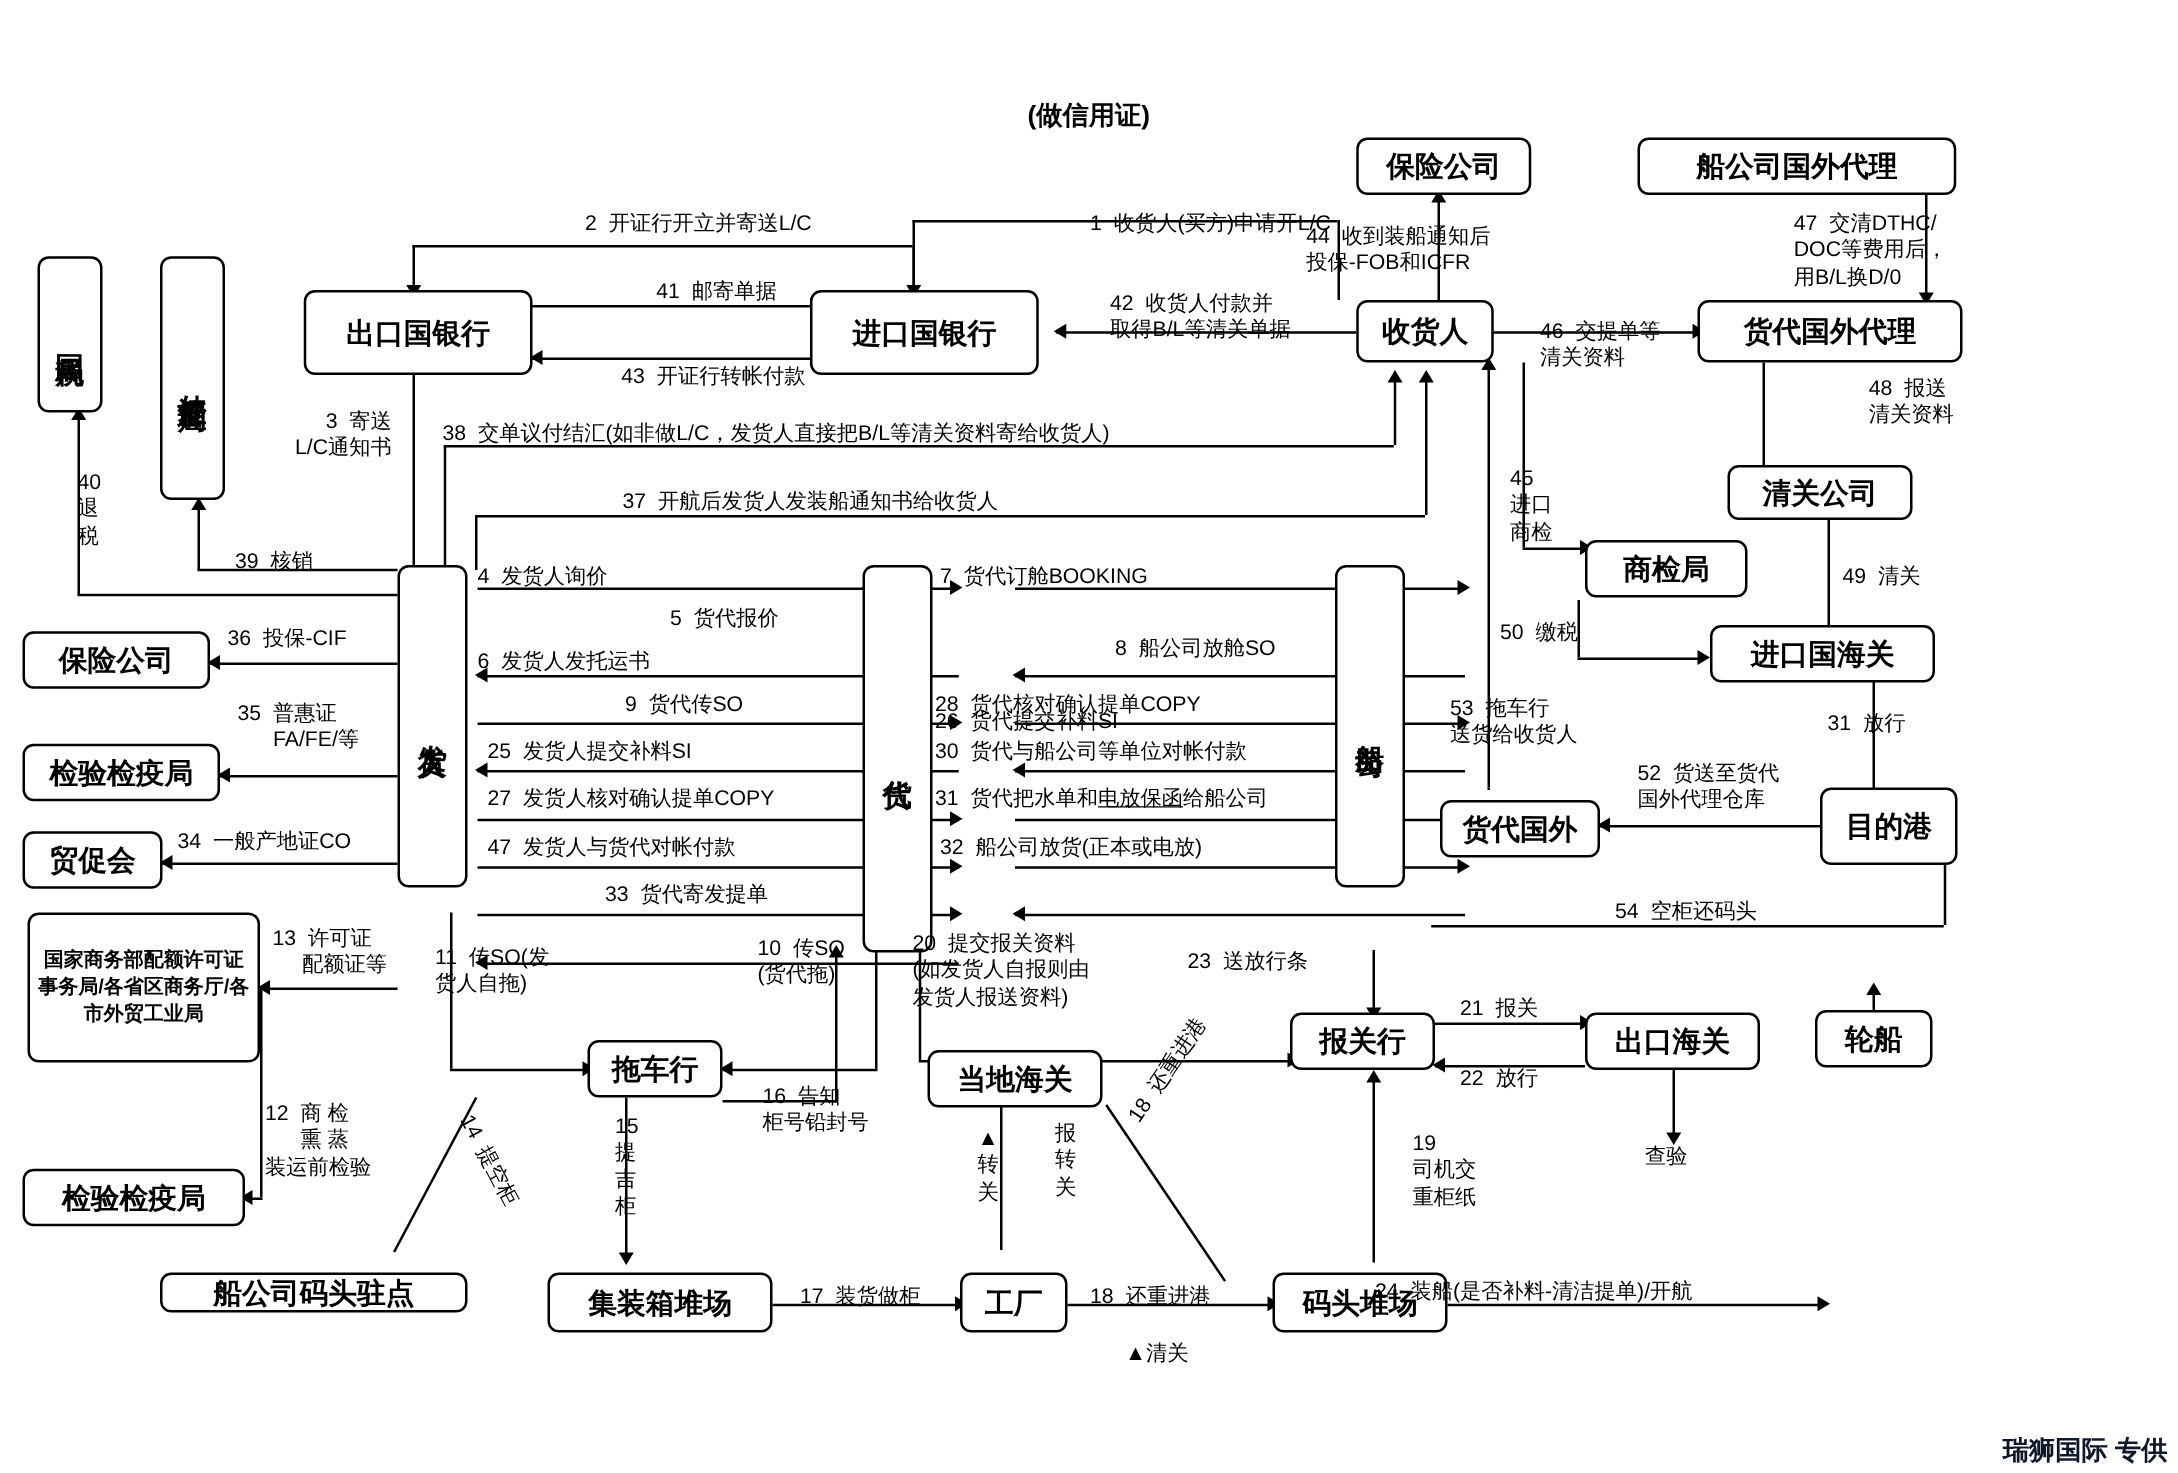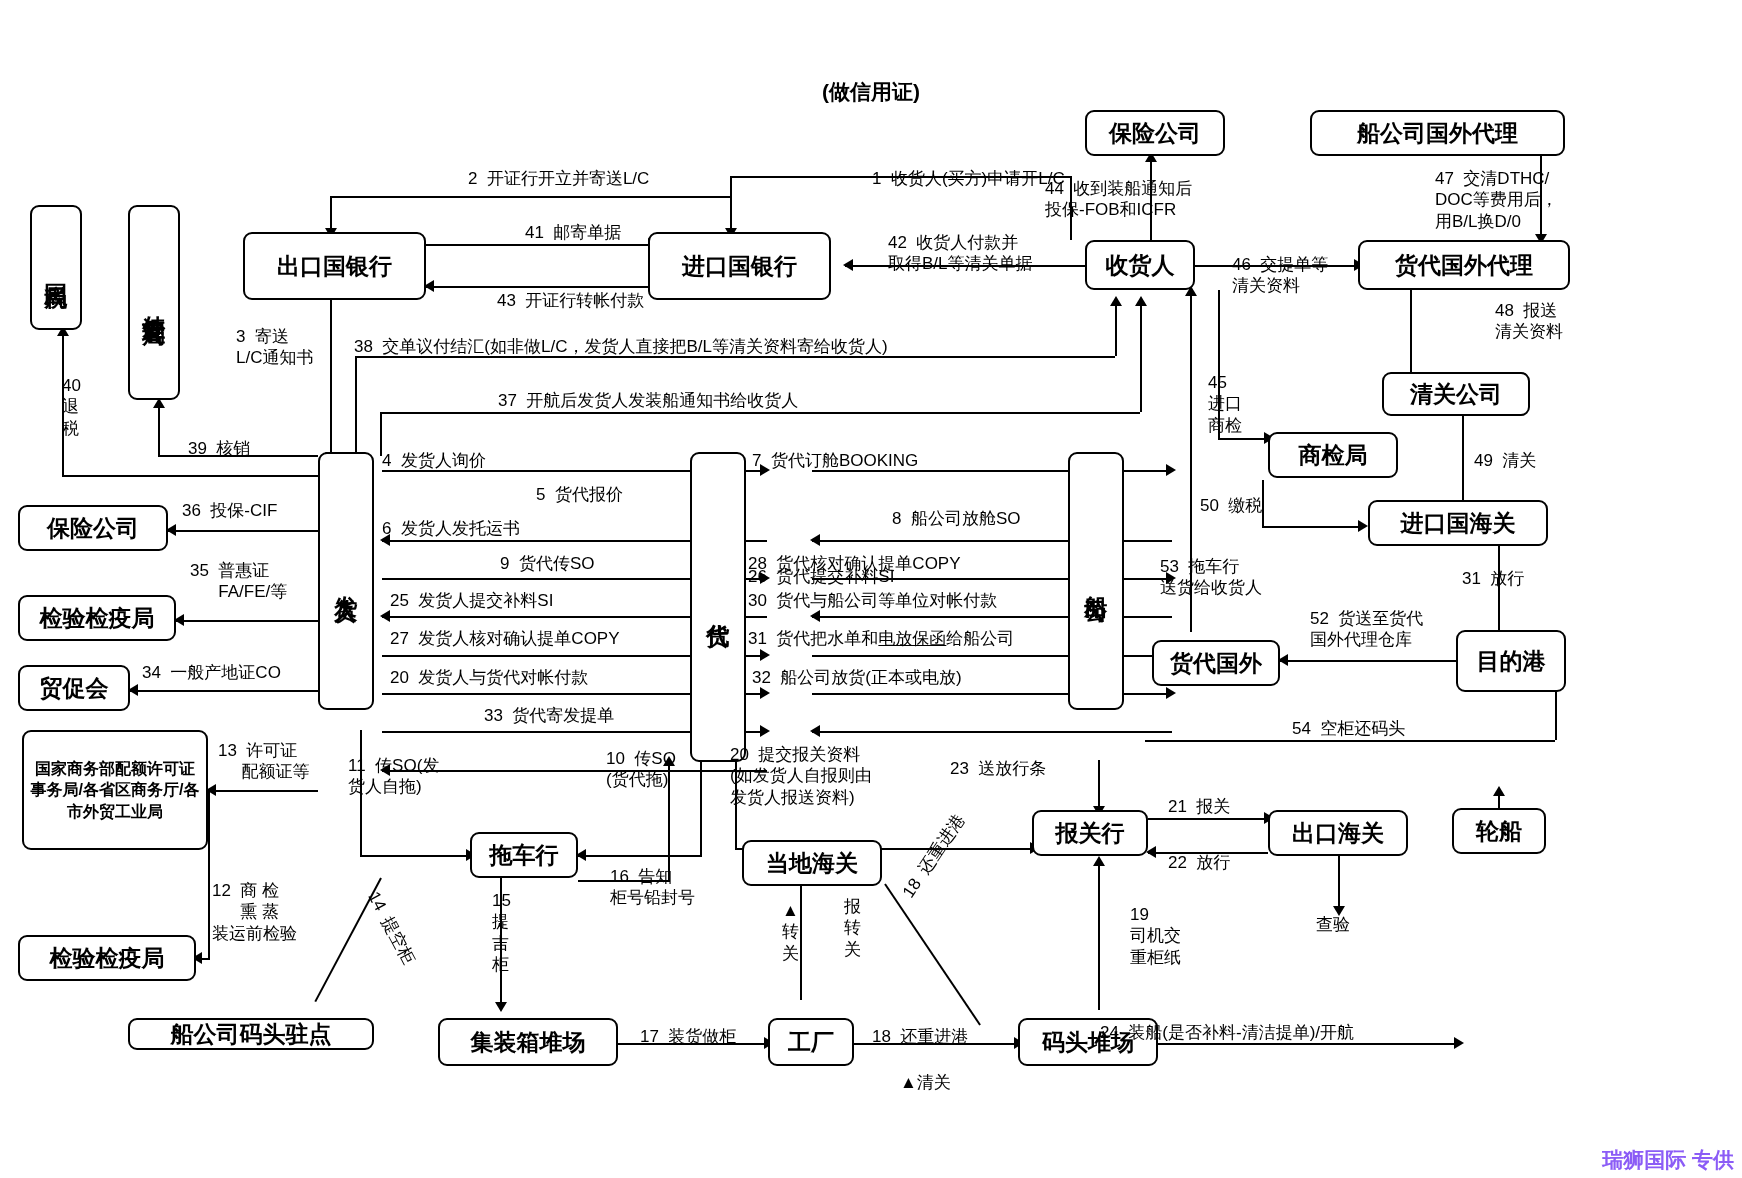--- a/index.html
+++ b/index.html
@@ -16,21 +16,21 @@
   .vl{width:2px;}
   .arr{position:absolute;width:0;height:0;}
   .ar-r{border-top:6px solid transparent;border-bottom:6px solid transparent;border-left:10px solid #000;}
   .ar-l{border-top:6px solid transparent;border-bottom:6px solid transparent;border-right:10px solid #000;}
   .ar-u{border-left:6px solid transparent;border-right:6px solid transparent;border-bottom:10px solid #000;}
   .ar-d{border-left:6px solid transparent;border-right:6px solid transparent;border-top:10px solid #000;}
   #title{position:absolute;top:22px;left:0;width:1742px;text-align:center;
          font-size:41px;font-weight:bold;letter-spacing:4px;font-family:"DejaVu Sans",sans-serif;
          -webkit-text-stroke:1px #000;}
   #subtitle{position:absolute;top:78px;left:0;width:1742px;text-align:center;font-size:21px;font-weight:bold;}
-  .wm{position:absolute;right:8px;bottom:4px;font-size:21px;font-weight:bold;color:#8b5cf6;}
+  .wm{position:absolute;right:8px;bottom:4px;font-size:21px;font-weight:bold;color:#0f172a;}
   .u{text-decoration:underline;}
 </style>
 </head>
 <body>
 
 <div id="stage">
 
   <div id="subtitle">(做信用证)</div>
 
   <div class="ln hl" style="left:330px;top:196px;width:400px;"></div>
@@ -270,36 +270,36 @@
   <div class="t" style="left:1208px;top:372px;">45
 进口
 商检</div>
   <div class="t" style="left:1200px;top:495px;">50  缴税</div>
   <div class="t" style="left:1160px;top:556px;">53  拖车行
 送货给收货人</div>
   <div class="t" style="left:1310px;top:608px;">52  货送至货代
 国外代理仓库</div>
   <div class="t" style="left:1292px;top:718px;">54  空柜还码头</div>
 
-  <div class="t" style="left:236px;top:326px;">3  寄送
+  <div class="t" style="left:236px;top:326px;text-align:right;">3  寄送
 L/C通知书</div>
   <div class="t" style="left:354px;top:336px;">38  交单议付结汇(如非做L/C，发货人直接把B/L等清关资料寄给收货人)</div>
   <div class="t" style="left:498px;top:390px;">37  开航后发货人发装船通知书给收货人</div>
   <div class="t" style="left:188px;top:438px;">39  核销</div>
   <div class="t" style="left:62px;top:375px;">40
 退
 税</div>
 
   <div class="t" style="left:382px;top:450px;">4  发货人询价</div>
   <div class="t" style="left:536px;top:484px;">5  货代报价</div>
   <div class="t" style="left:382px;top:518px;">6  发货人发托运书</div>
   <div class="t" style="left:500px;top:553px;">9  货代传SO</div>
   <div class="t" style="left:390px;top:590px;">25  发货人提交补料SI</div>
   <div class="t" style="left:390px;top:628px;">27  发货人核对确认提单COPY</div>
-  <div class="t" style="left:390px;top:667px;">20  发货人与货代对帐付款</div>
+  <div class="t" style="left:390px;top:667px;">47  发货人与货代对帐付款</div>
   <div class="t" style="left:484px;top:705px;">33  货代寄发提单</div>
 
   <div class="t" style="left:752px;top:450px;">7  货代订舱BOOKING</div>
   <div class="t" style="left:892px;top:508px;">8  船公司放舱SO</div>
   <div class="t" style="left:748px;top:518px;margin-top:48px;">26  货代提交补料SI</div>
   <div class="t" style="left:748px;top:553px;">28  货代核对确认提单COPY</div>
   <div class="t" style="left:748px;top:590px;">30  货代与船公司等单位对帐付款</div>
   <div class="t" style="left:748px;top:628px;"><span>31  货代把水单和</span><span class="u">电放保函</span><span>给船公司</span></div>
   <div class="t" style="left:752px;top:667px;">32  船公司放货(正本或电放)</div>
 

